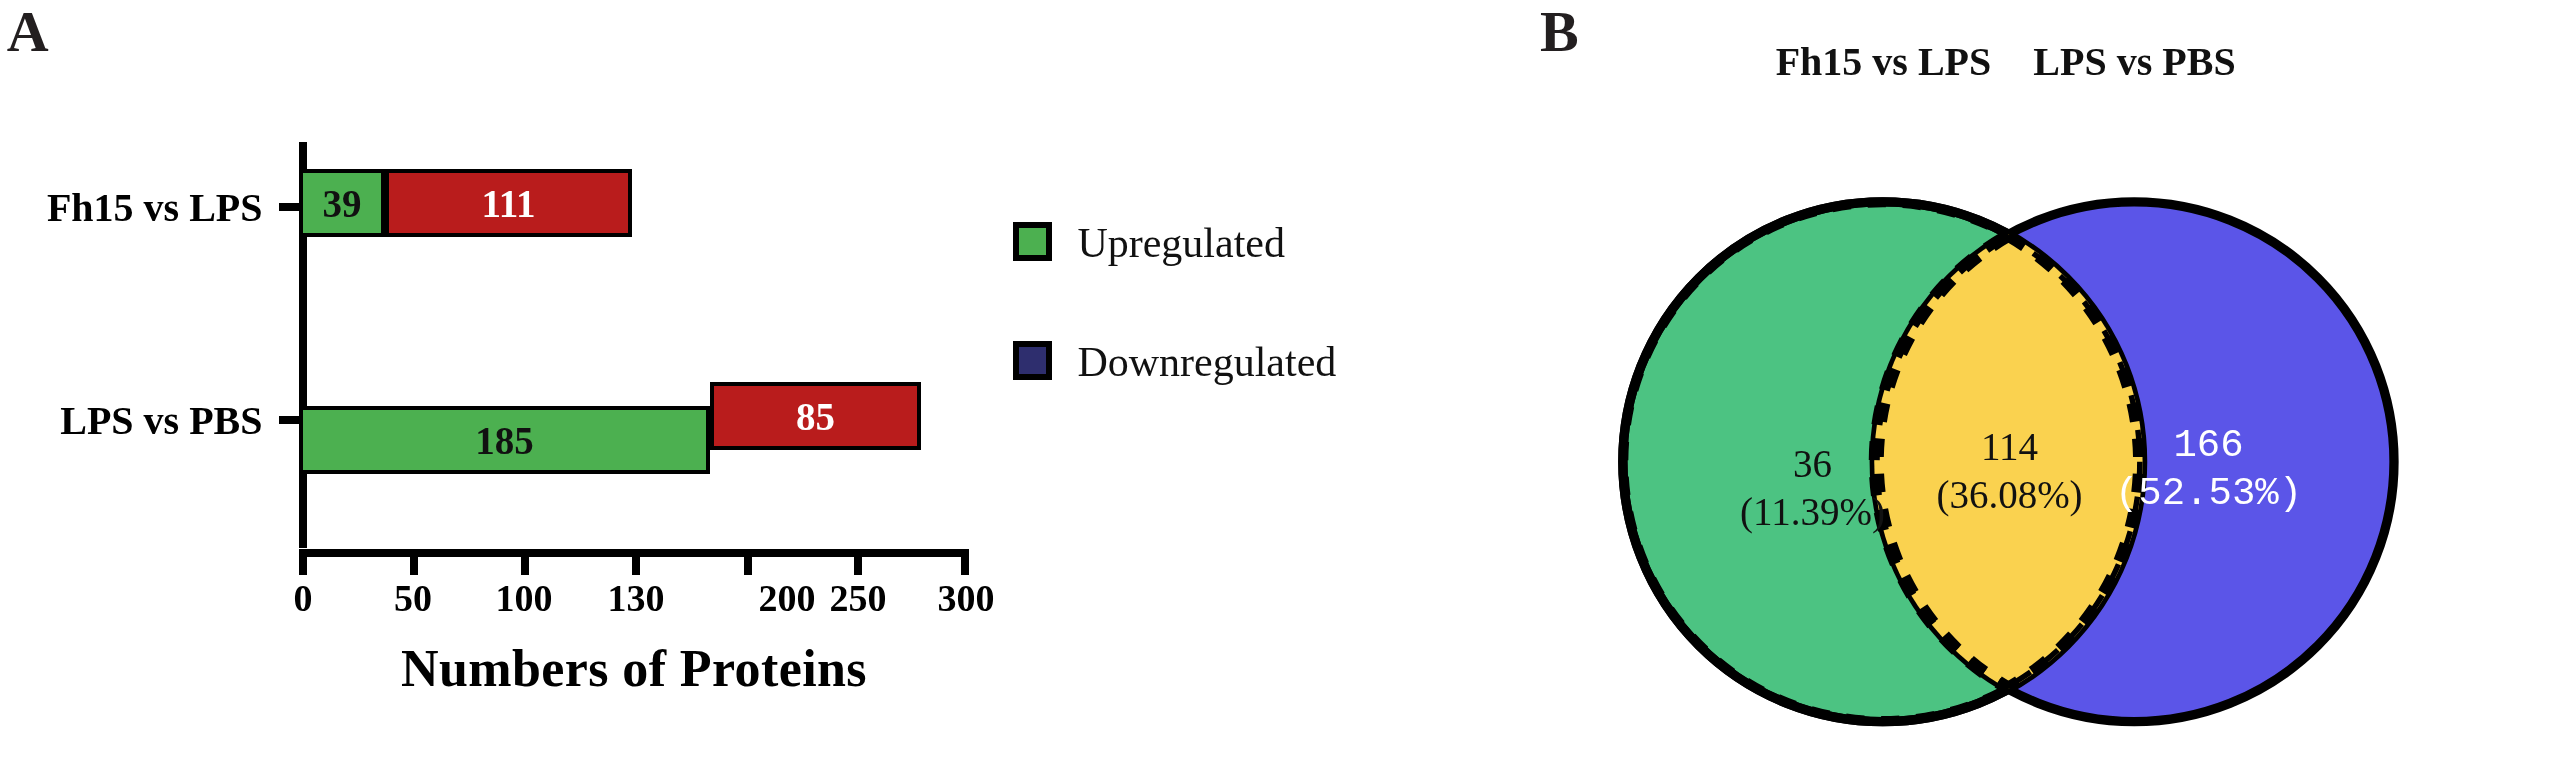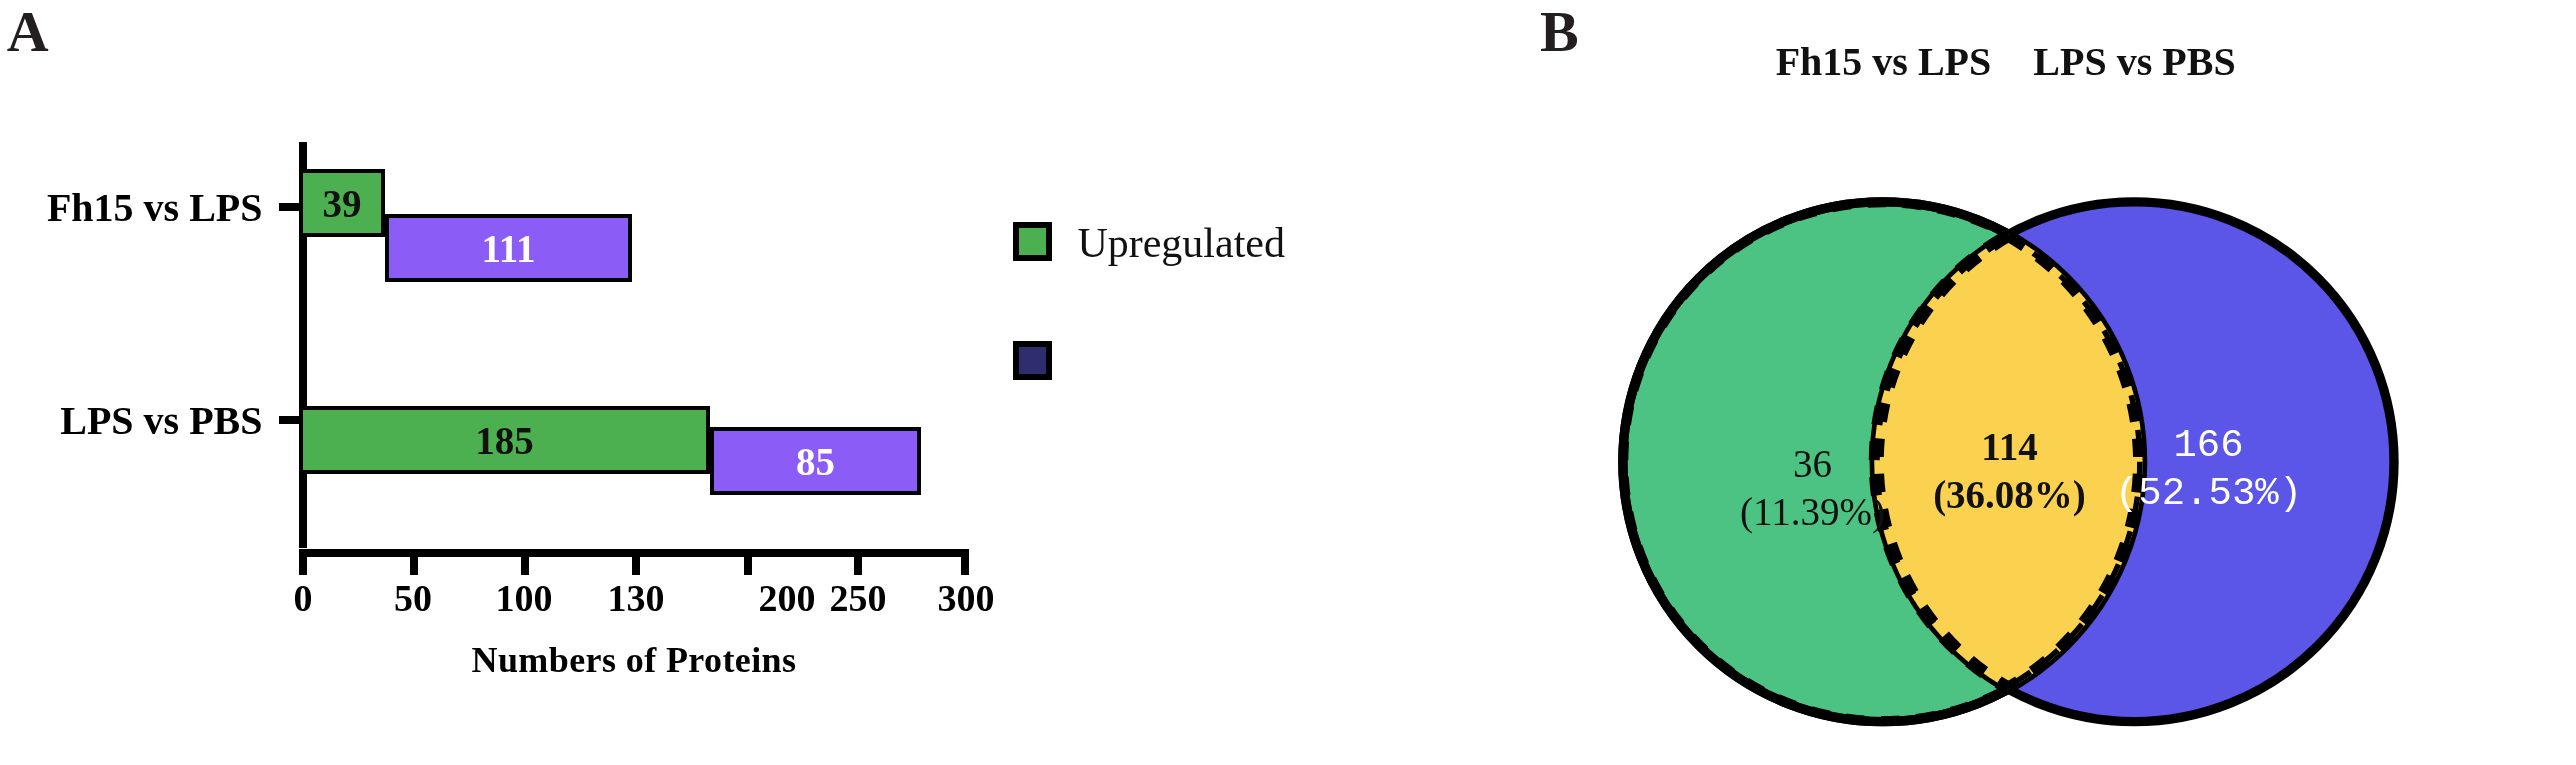--- a/index.html
+++ b/index.html
@@ -46,42 +46,42 @@
   .xtick-label{
     position:absolute;top:579px;
     font-family:"Liberation Serif", serif;
     font-weight:bold;font-size:38px;color:#000;
     text-align:center;width:102px;line-height:1;
   }
   .x-axis-title{
     position:absolute;left:299px;top:639px;width:670px;
     text-align:center;
     font-family:"Liberation Serif", serif;
-    font-weight:bold;font-size:36px;color:#000;
+    font-weight:bold;font-size:52px;color:#000;
     letter-spacing:0.4px;
   }
   .cat-label{
     position:absolute;
     font-family:"Liberation Serif", serif;
     font-weight:bold;font-size:40px;color:#000;
     white-space:nowrap;line-height:1;text-align:right;
   }
 
   
   .bar-seg{
     position:absolute;
     border:4.2px solid #000;
     box-sizing:border-box;
     display:flex;align-items:center;justify-content:center;
     font-family:"Liberation Serif", serif;
     font-weight:bold;font-size:39px;
     line-height:1;
   }
   .seg-up{background:#4CB050;color:#111111;}
-  .seg-down{background:#8b5cf6;color:#ffffff;margin-top:45px;}
+  .seg-down{background:#b91c1c;color:#ffffff;}
 
   
   .legend{position:absolute;left:1013px;top:222px;}
   .legend-row{position:absolute;display:flex;}
   .legend-swatch{
     width:39px;height:39px;border:6px solid #000;box-sizing:border-box;
     margin-right:25.4px;flex:none;
   }
   .sw-up{background:#4CB050;}
   .sw-down{background:#2E2E6E;}
@@ -155,20 +155,21 @@
     <div class="bar-seg seg-up" style="left:299px;top:382px;width:411px;height:68px;margin-top:24px;">185</div>
     <div class="bar-seg seg-down" style="left:710px;top:382px;width:211px;height:68px;">85</div>
 
     <div class="legend">
       <div class="legend-row" style="left:0;top:0;">
         <span class="legend-swatch sw-up"></span>
         <span class="legend-text">Upregulated</span>
       </div>
       <div class="legend-row" style="left:0;top:119px;">
         <span class="legend-swatch sw-down"></span>
+        <span class="legend-text">Downregulated</span>
       </div>
     </div>
   </div>
 
   <div id="panel-b">
 
     <div class="panel-letter" id="panel-b-letter" style="left:100px;top:3.4px;">B</div>
 
     <svg class="venn-svg" width="1136" height="766" viewBox="0 0 1342 904">
       <defs>
@@ -198,21 +199,21 @@
     </svg>
 
     <div class="venn-title" style="left:257px;top:42px;width:373px;">Fh15 vs LPS</div>
     <div class="venn-title" style="left:508px;top:42px;width:373px;">LPS vs PBS</div>
 
     <div class="venn-count count-left" style="left:254px;top:423px;width:237px;">
       <span class="n">36</span>
       <span class="p">(11.39%)</span>
     </div>
 
-    <div class="venn-count count-mid" style="left:451px;top:423px;width:237px;font-weight:bold;">
+    <div class="venn-count count-mid" style="left:451px;top:423px;width:237px;">
       <span class="n">114</span>
       <span class="p">(36.08%)</span>
     </div>
 
     <div class="venn-count count-right" style="left:650px;top:423px;width:237px;">
       <span class="n">166</span>
       <span class="p">(52.53%)</span>
     </div>
   </div>
 

